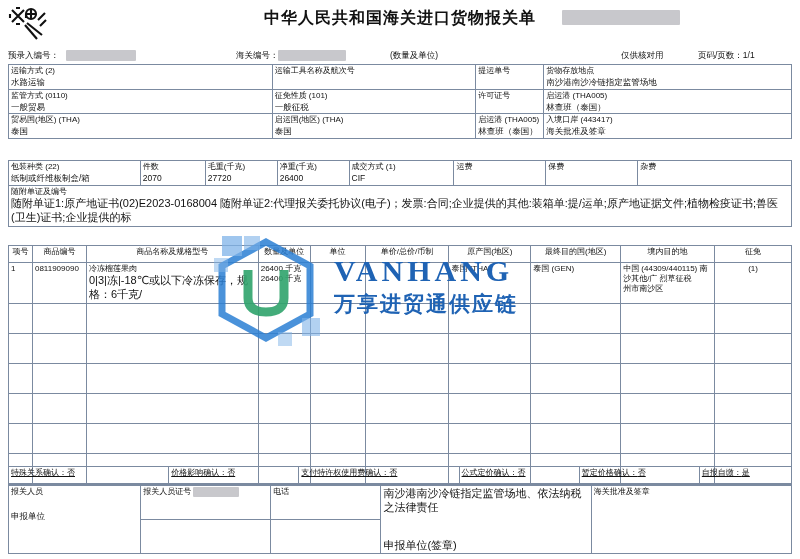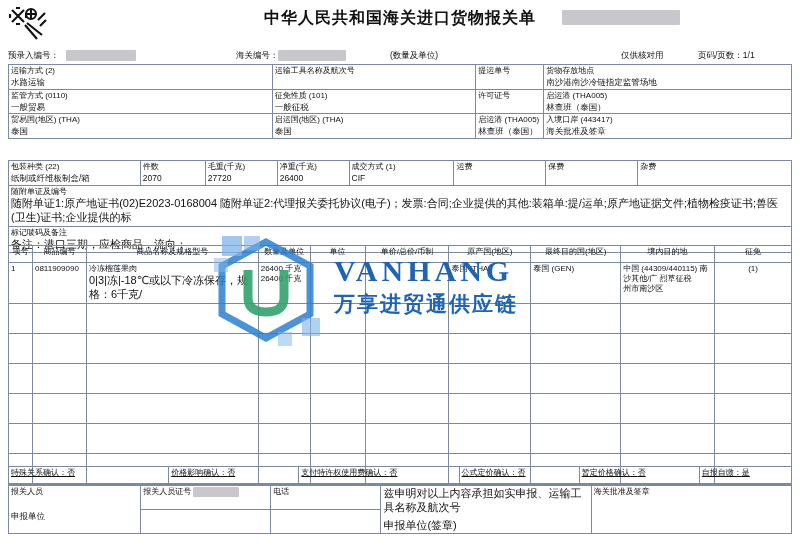--- a/index.html
+++ b/index.html
@@ -206,26 +206,20 @@
     </table>
 
   <table class="grid" style="left:8px;top:185px;width:784px;">
     <tbody>
         <tr style="height:21px">
       <td style="width:782px">
         <span class="cellhead">随附单证及编号</span>
         <span class="sub" style="display:block">随附单证1:原产地证书(02)E2023-0168004 随附单证2:代理报关委托协议(电子)；发票:合同;企业提供的其他:装箱单:提/运单;原产地证据文件;植物检疫证书;兽医(卫生)证书;企业提供的标</span>
       </td>
     </tr>
-    <tr style="height:25px">
-      <td>
-        <span class="cellhead">标记唛码及备注</span>
-        <span class="sub" style="display:block">备注：港口三期，应检商品，流向：</span>
-      </td>
-    </tr>
   </tbody>
     </table>
 
   <table class="grid" style="left:8px;top:245px;width:784px;">
     <colgroup>
       <col style="width:24px">
         <col style="width:54px">
         <col style="width:172px">
         <col style="width:52px">
       <col style="width:55px">
@@ -393,22 +387,22 @@
       </td>
       <td>
         <span class="cellhead">报关人员证号</span>
         <span class="redact cellredact" style="width:46px"></span>
       </td>
       <td>
         <span class="cellhead">电话</span>
         <span class="cellval"></span>
       </td>
       <td rowspan="2">
-        <span class="sub">兹申明对以上内容承担如实申报、运输工具名称及航次号</span>
-        <span class="sub" style="display:block;margin-top:4px">申报单位(签章)</span>
+        <span class="sub">南沙港南沙冷链指定监管场地、依法纳税之法律责任</span>
+        <span class="sub" style="display:block;margin-top:24px">申报单位(签章)</span>
       </td>
       <td rowspan="2">
         <span class="cellhead">海关批准及签章</span>
       </td>
     </tr>
     <tr style="height:22px">
       <td></td>
       <td></td>
     </tr>
   </tbody>

